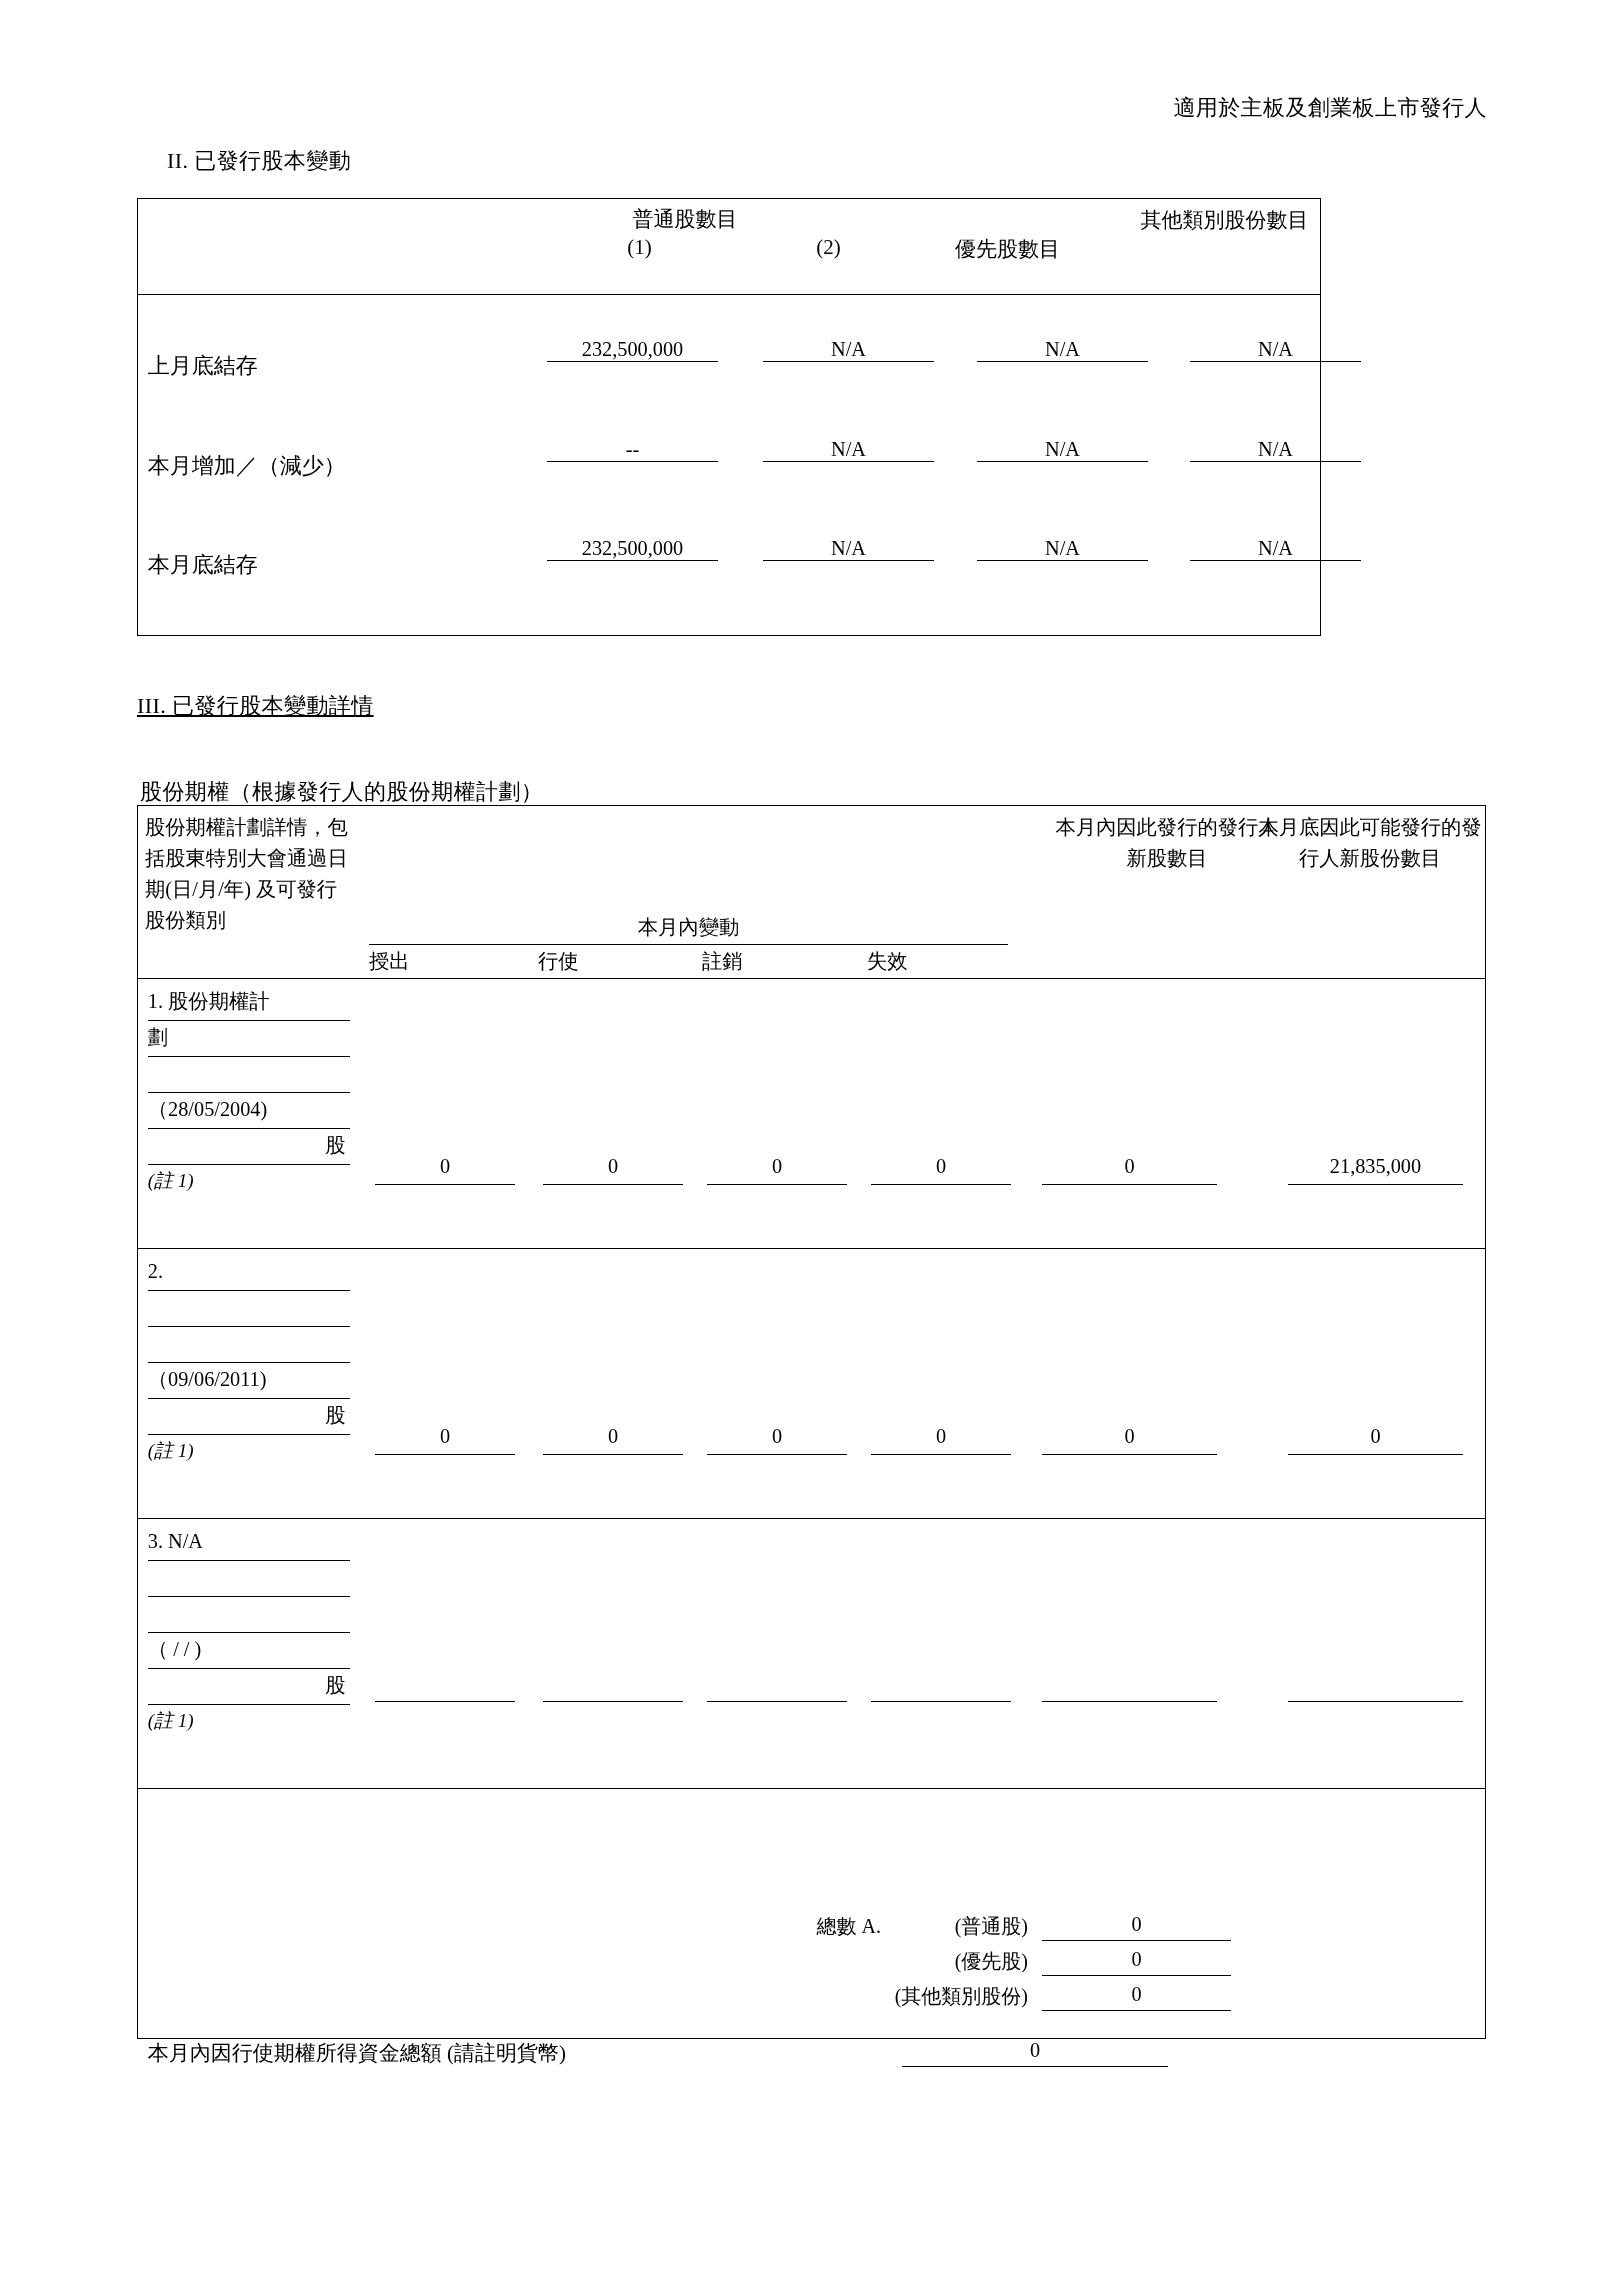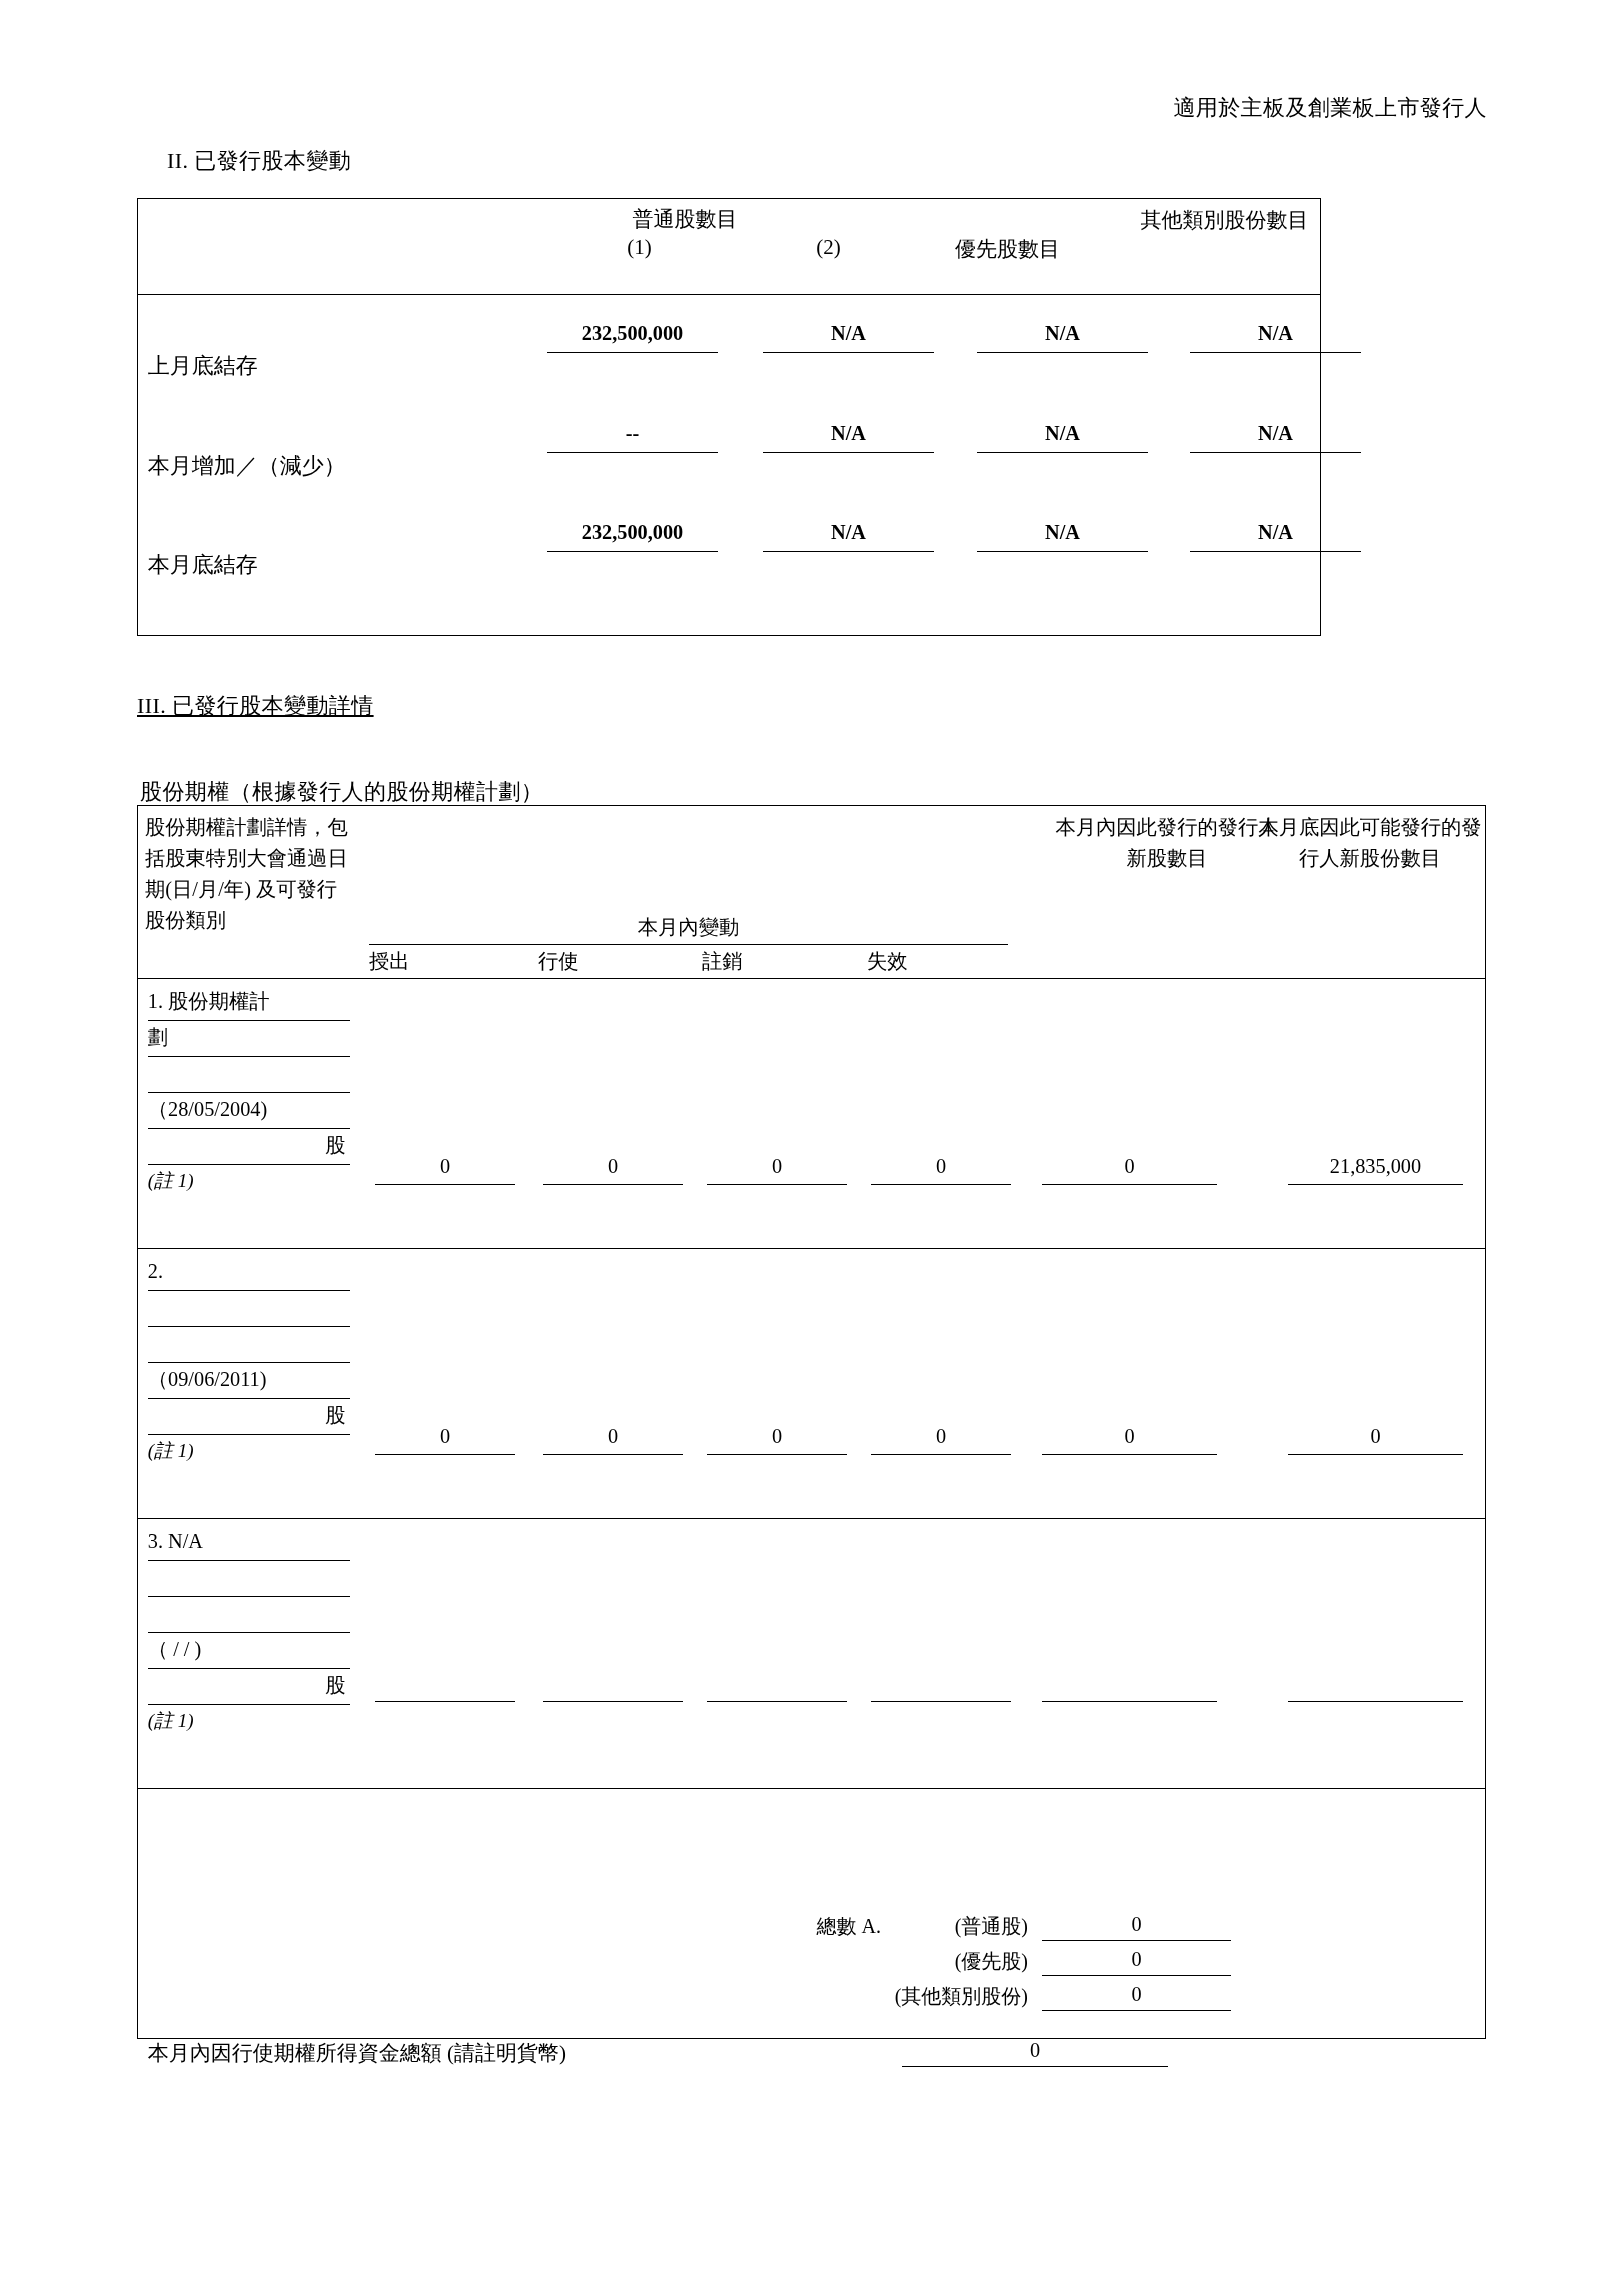--- a/index.html
+++ b/index.html
@@ -102,27 +102,27 @@
   .t2-label {
     position: absolute;
     left: 9.8px;
     top: 18px;
     font-size: 22px;
     white-space: nowrap;
     margin-top: 32px;
   }
   .t2-cell {
     position: absolute;
-    top: 21px;
+    top: 37px;
     width: 171px;
     text-align: center;
     font-size: 20.3px;
-    font-weight: bold;
-    border-bottom: 1.4px solid #000;
-    padding-bottom: 7px;
+    font-weight: normal;
+    border-bottom: 1.4px solid #000;
+    padding-bottom: 0;
   }
   .t2-c1 { left: 409px; }
   .t2-c2 { left: 625px; }
   .t2-c3 { left: 839px; }
   .t2-c4 { left: 1052px; }
 
   
   .table3 {
     position: absolute;
     top: 805px;

